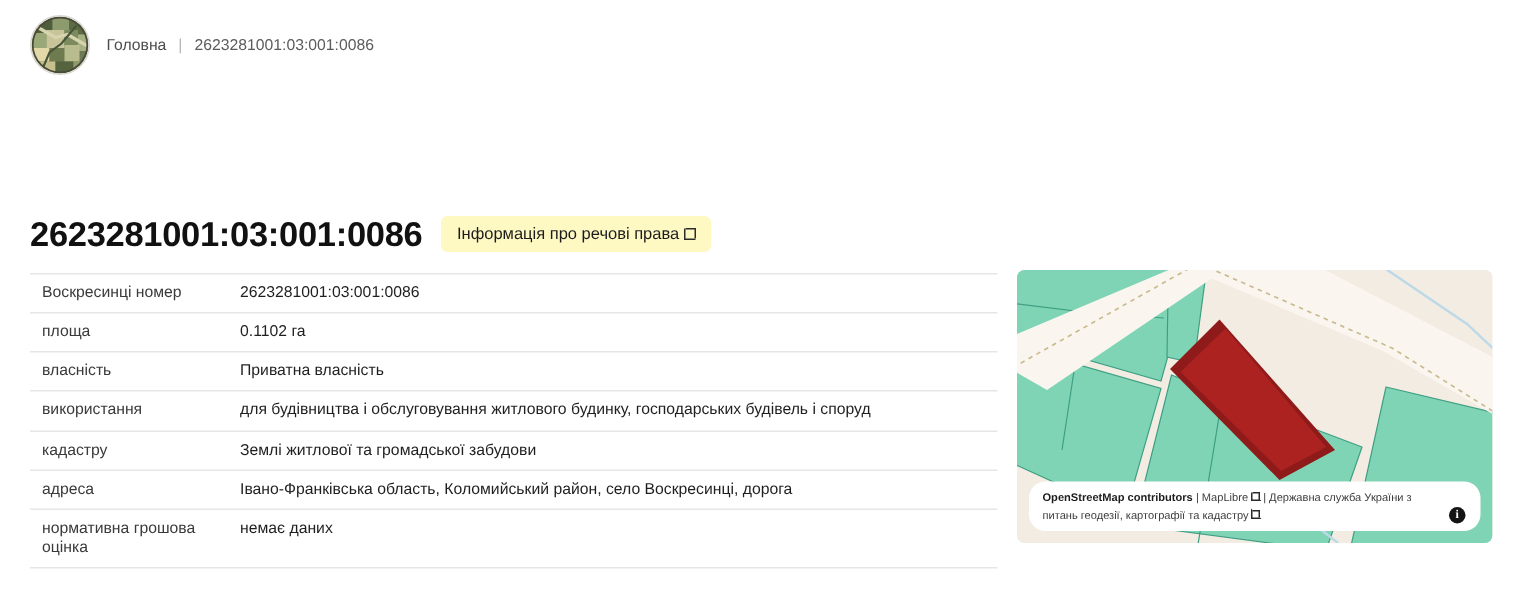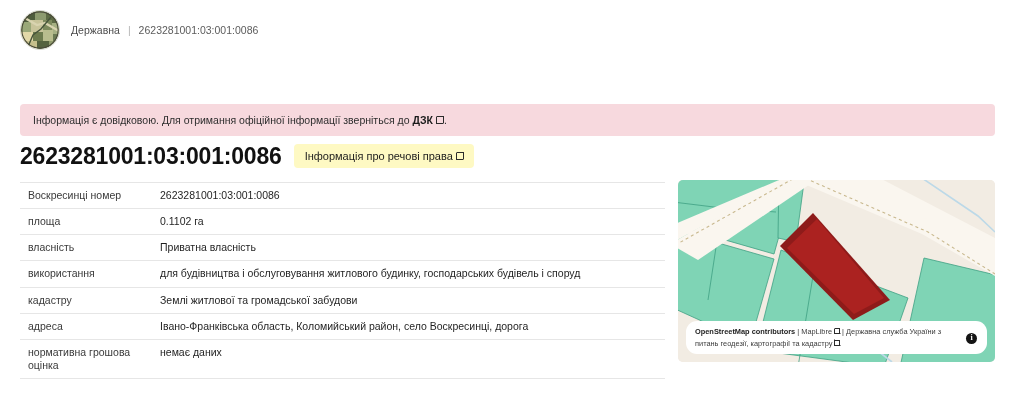--- a/index.html
+++ b/index.html
@@ -154,21 +154,21 @@
   .map svg { display: block; }
   .map-attrib {
     position: absolute;
     left: 8px; right: 8px; bottom: 8px;
     background: #ffffff;
     border-radius: 11px;
     padding: 5px 10px 5px 9px;
     font-size: 7.4px;
     line-height: 1.55;
     color: #3c3c3c;
-    display: flex; align-items: center;
+    display: flex; align-items: flex-end;
     gap: 6px;
   }
   .map-attrib .att-text { flex: 1 1 auto; }
   .map-attrib a { color: #3c3c3c; text-decoration: none; }
   .map-attrib .osm { color: #1d1d1d; font-weight: 700; }
   .map-attrib .exticon { width: 6px; height: 6px; margin-left: 2px; }
   .map-attrib .exticon::before { width: 4.5px; height: 4.5px; }
   .map-attrib .exticon::after { width: 4.5px; height: 4.5px; }
   .info-dot {
     flex: 0 0 auto;
@@ -209,30 +209,27 @@
           <rect x="0" y="30" width="16" height="8" fill="#c6c08c"></rect>
           <rect x="16" y="30" width="12" height="8" fill="#55633f"></rect>
           <rect x="28" y="30" width="10" height="8" fill="#8f9b6c"></rect>
           <path d="M2 6 L16 14 L24 12 L38 20" stroke="#d9d4b0" stroke-width="2.2" fill="none"></path>
           <path d="M6 38 L12 24 L20 18 L30 6" stroke="#46543a" stroke-width="1.4" fill="none"></path>
           <circle cx="19" cy="19" r="18.2" fill="none" stroke="#4a4a3a" stroke-width="1.2"></circle>
         </g>
       </svg>
     </div>
     <div class="crumbs">
-      <a class="crumb-link" href="#">Державна</a>
+      <a class="crumb-link" href="#">Головна</a>
       <span class="sep">|</span>
       <span class="crumb-current">2623281001:03:001:0086</span>
     </div>
   </div>
 
 
-  <div class="alert">
-    <span class="alert-text"><span>Інформація є довідковою. Для отримання офіційної інформації зверніться до </span><a href="#"><span>ДЗК</span><span class="exticon"></span></a><span>.</span></span>
-  </div>
 
   <div class="cad-row">
     <div class="cad-number">2623281001:03:001:0086</div>
     <button class="rights-btn">
       <span>Інформація про речові права</span>
       <span class="exticon"></span>
     </button>
   </div>
 
   <table class="info-table">

